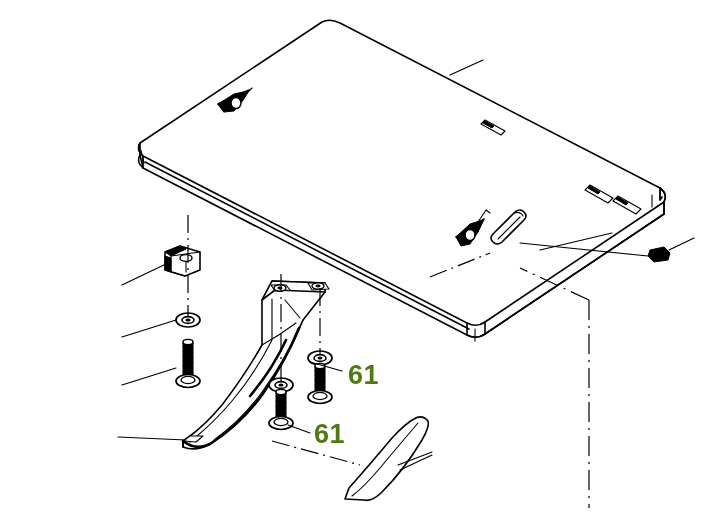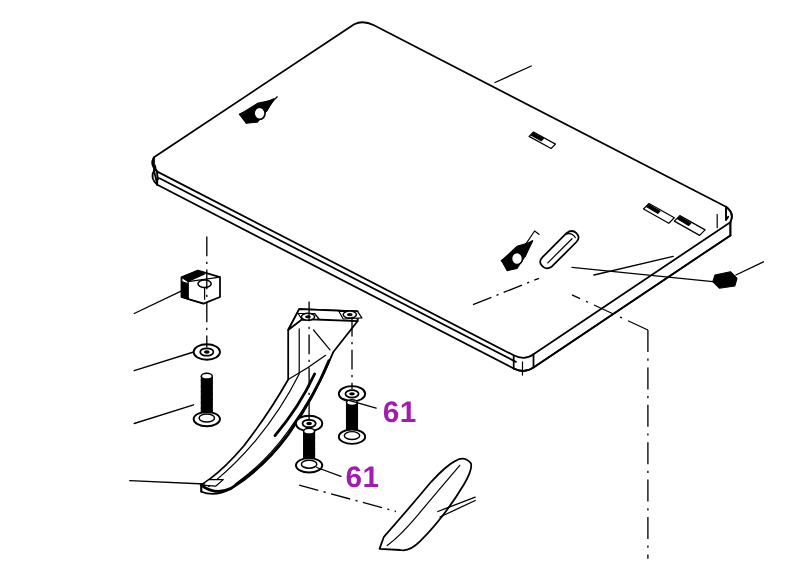--- a/index.html
+++ b/index.html
@@ -19,21 +19,21 @@
     position:absolute;
     left:0; top:0;
     width:722px;
     height:520px;
     display:block;
   }
   .callout{
     position:absolute;
     font-family:"Liberation Sans", sans-serif;
     font-weight:bold;
-    color:#a21caf;
+    color:#4d7c0f;
     line-height:1;
     white-space:nowrap;
     user-select:none;
   }
   #callout-61-upper{ left:348px; top:362px; font-size:27px; letter-spacing:0.5px;}
   #callout-61-lower{ left:314px; top:421px; font-size:27px; letter-spacing:0.5px;}
 </style>
 </head>
 <body>
 

